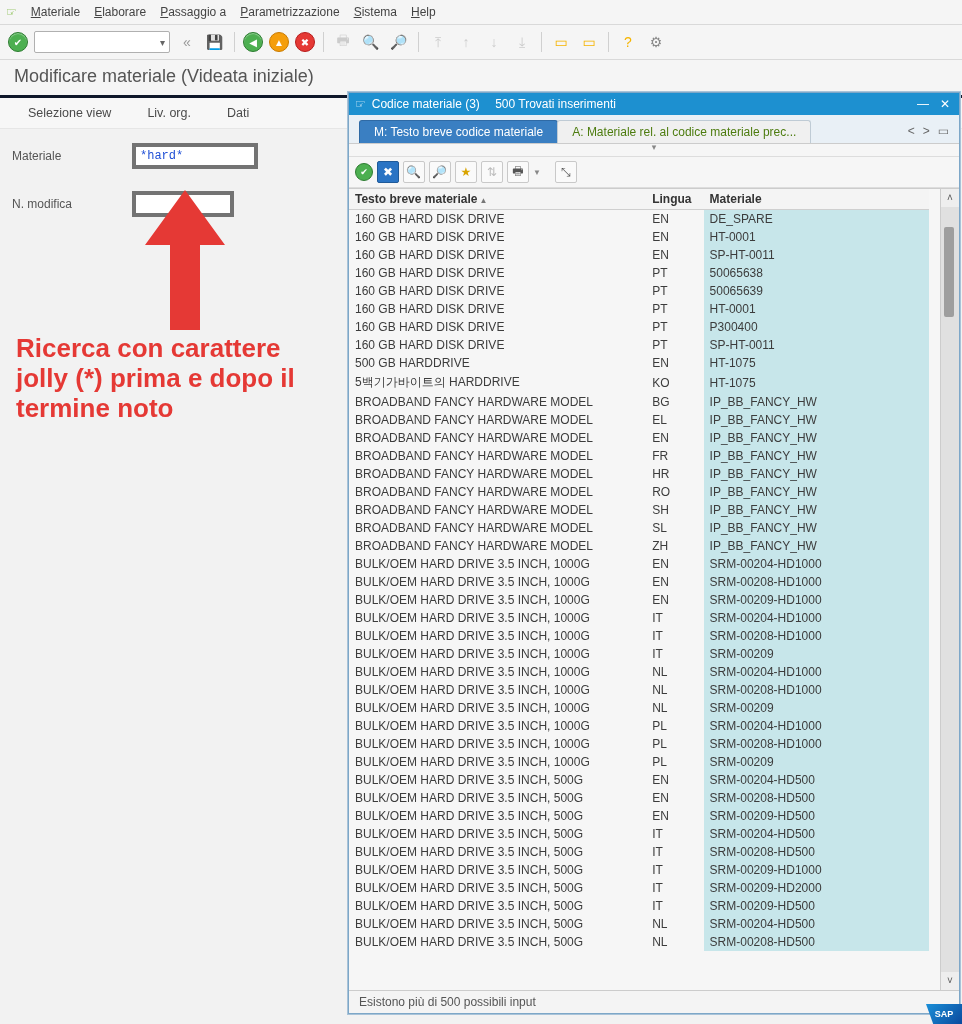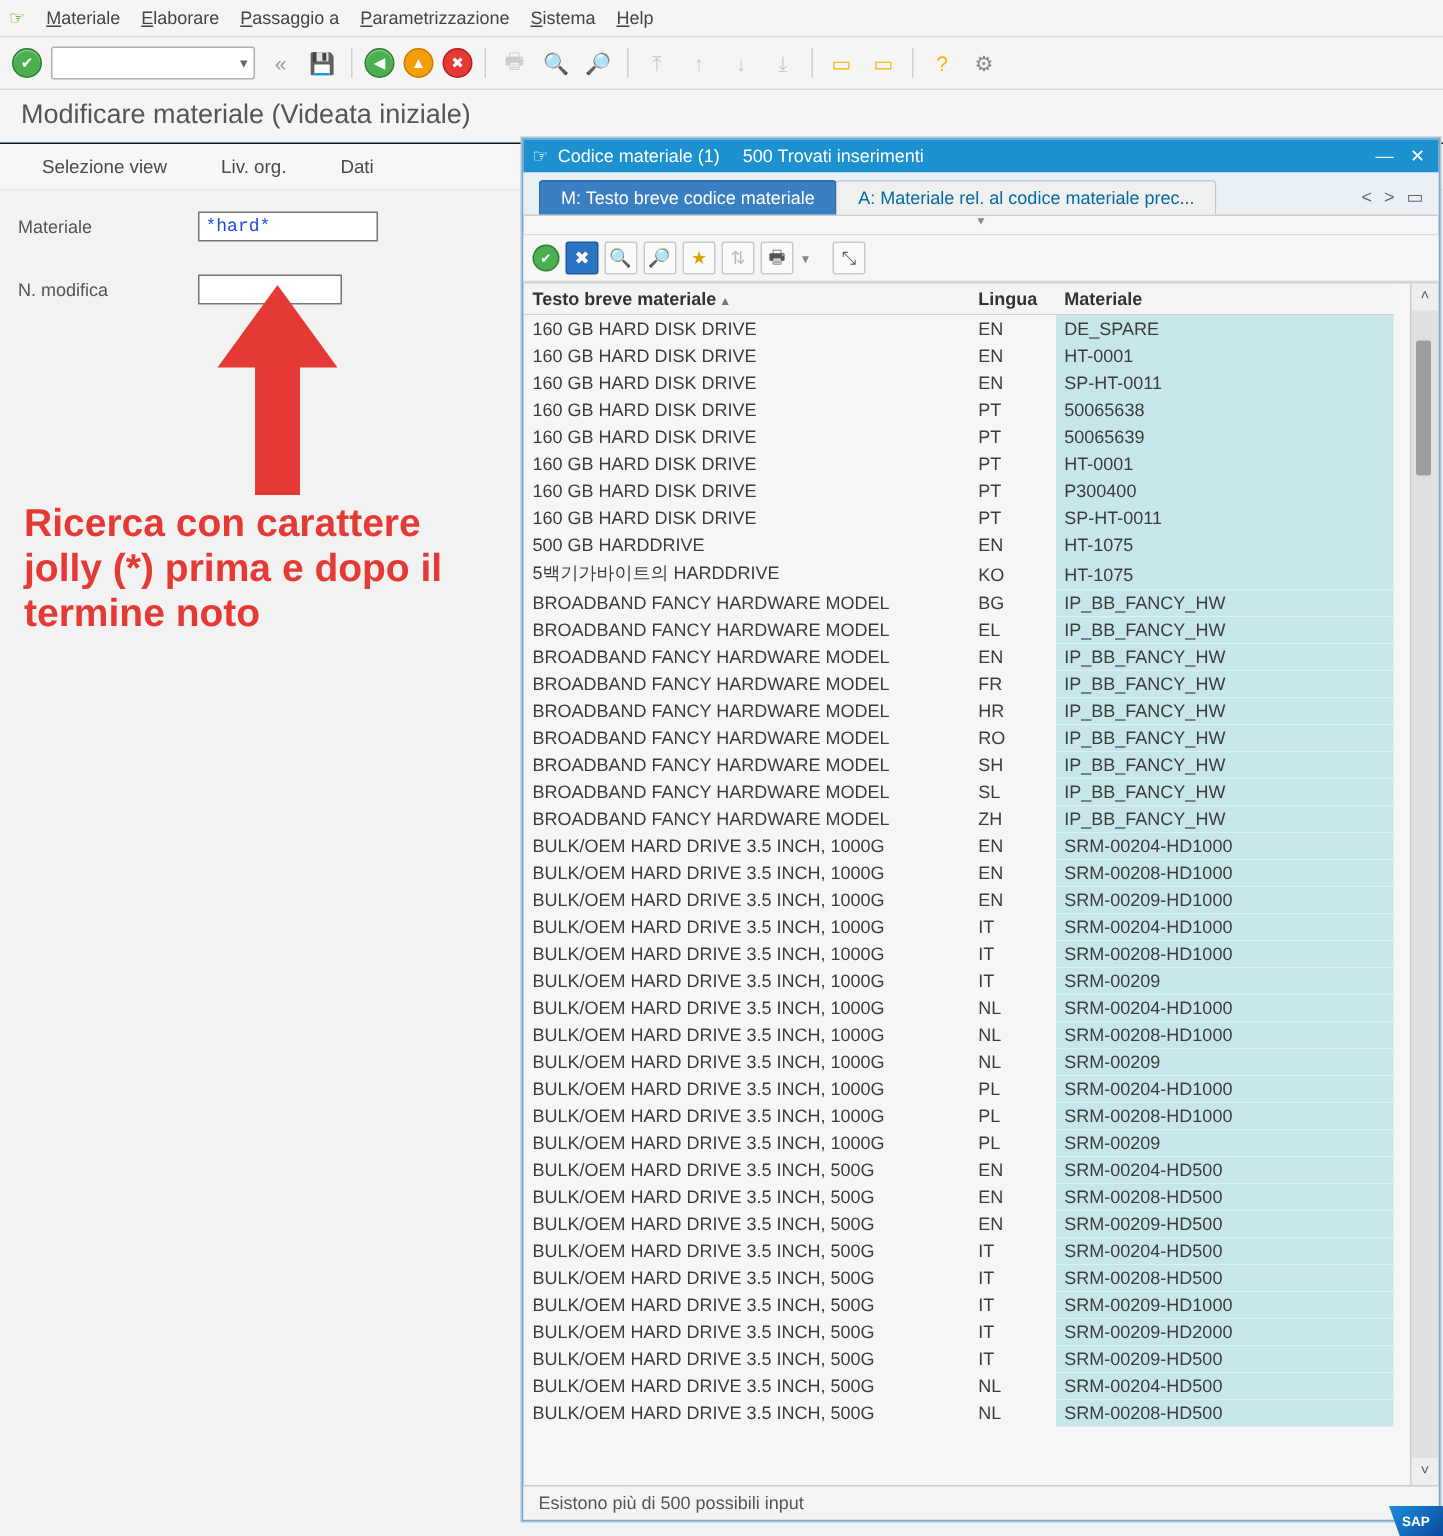--- a/index.html
+++ b/index.html
@@ -76,41 +76,41 @@
     padding-right: 4px;
     font-size: 10px;
     color: #666;
   }
   .tb-sep-v { width:1px; height:20px; background:#d0d0d0; margin:0 2px; }
   
   .page-title {
     font-size: 18px;
     color: #555;
     padding: 6px 14px 8px 14px;
-    border-bottom: 1px solid #0f172a;
+    border-bottom: 3px solid #0f172a;
     background:#f5f5f5;
   }
   .subbar {
     display: flex;
     align-items: center;
     gap: 36px;
     padding: 8px 28px;
     background:#f7f7f7;
     border-bottom:1px solid #e6e6e6;
     font-size: 12.5px;
     color: #4a4a4a;
   }
   
   .form-area { padding: 14px 12px; }
   .form-row { display: flex; align-items: center; margin-bottom: 22px; }
   .form-label { width: 120px; color:#555;}
   .form-input {
     width: 110px;
     height: 18px;
-    border: 1px solid #737373;
+    border: 4px solid #737373;
     padding: 0 4px;
     font-family: "Courier New", monospace;
     font-size: 12px;
     color: #1f4fd6;
     background:#fff;
   }
   .form-input.small { width: 86px; color:#333; font-family:Arial; }
   
   .annot-arrow { position:absolute; left:140px; top:190px; pointer-events:none; }
   .annot-text {
@@ -159,21 +159,21 @@
   .tab {
     height:22px;
     display:flex;
     align-items:center;
     padding:0 14px;
     font-size:12px;
     border:1px solid #bfcbd5;
     border-bottom:none;
     border-radius:3px 3px 0 0;
     background:#f0f0f0;
-    color:#0369a1;
+    color:#4d7c0f;
     max-width:250px;
     white-space:nowrap;
     overflow:hidden;
     text-overflow:ellipsis;
   }
   .tab.active { background:#3a7fc2; color:#fff; border-color:#2f6aa5; }
   .popup-tabs .tab+.tab{ margin-left:-1px;}
   .popup-tabs .tab-end { margin-left:auto; display:flex; gap:8px; align-items:center; color:#666;}
   .popup-sep { height:12px; border-bottom:1px solid #ddd; display:flex; justify-content:center; align-items:flex-start;}
   .popup-sep::before{ content:"▾"; font-size:9px; color:#888; position:relative; top:-2px;}
@@ -311,21 +311,21 @@
 </div>
 
 <svg class="annot-arrow" width="90" height="140">
   <polygon points="45,0 85,55 60,55 60,140 30,140 30,55 5,55" fill="#e53935"></polygon>
 </svg>
 <div class="annot-text">Ricerca con carattere jolly (*) prima e dopo il termine noto</div>
 
 <div class="popup">
   <div class="popup-title">
     <span>☞</span>
-    <span>Codice materiale (1)</span>
+    <span>Codice materiale (3)</span>
     <span>&nbsp;</span>
     <span>500 Trovati inserimenti</span>
     <span class="spacer"></span>
     <span class="win-btn">—</span>
     <span class="win-btn">✕</span>
   </div>
   <div class="popup-tabs">
     <div class="tab active">M: Testo breve codice materiale</div>
     <div class="tab">A: Materiale rel. al codice materiale prec...</div>
     <div class="tab-end">

